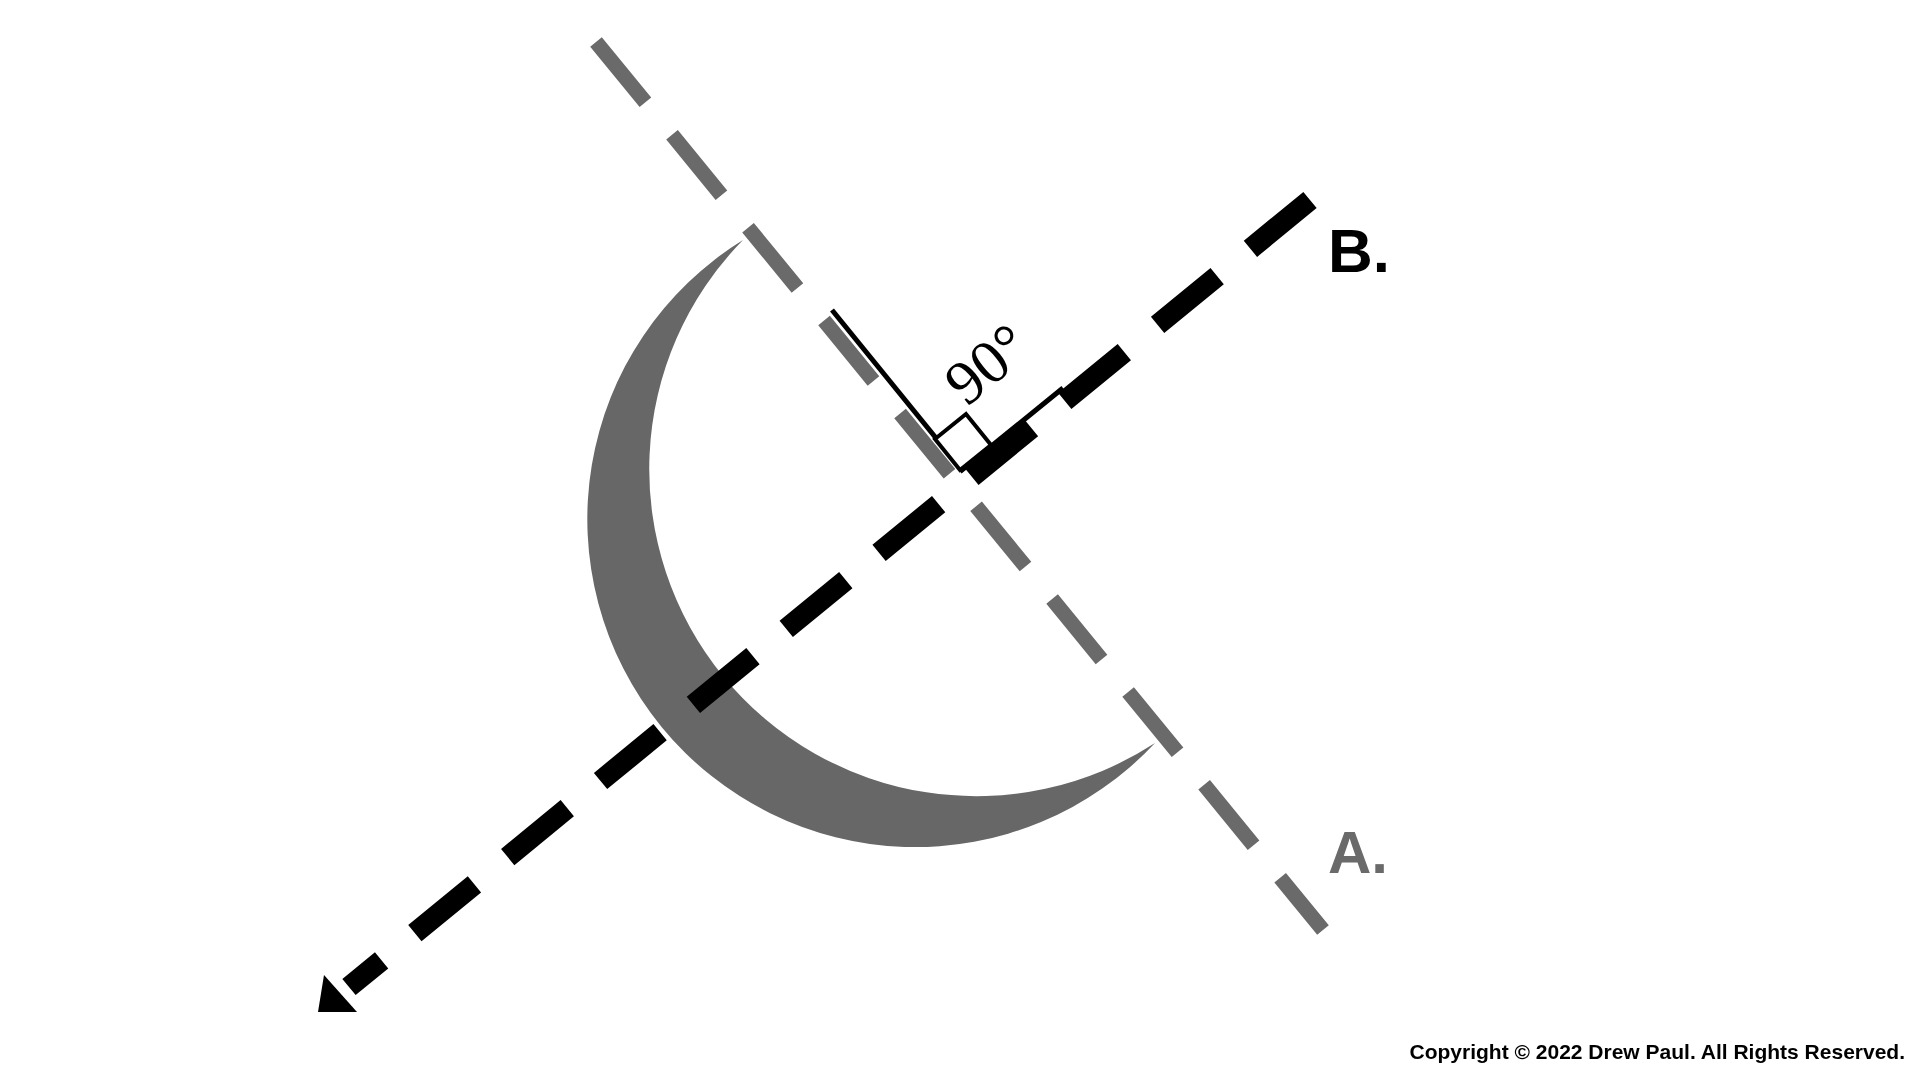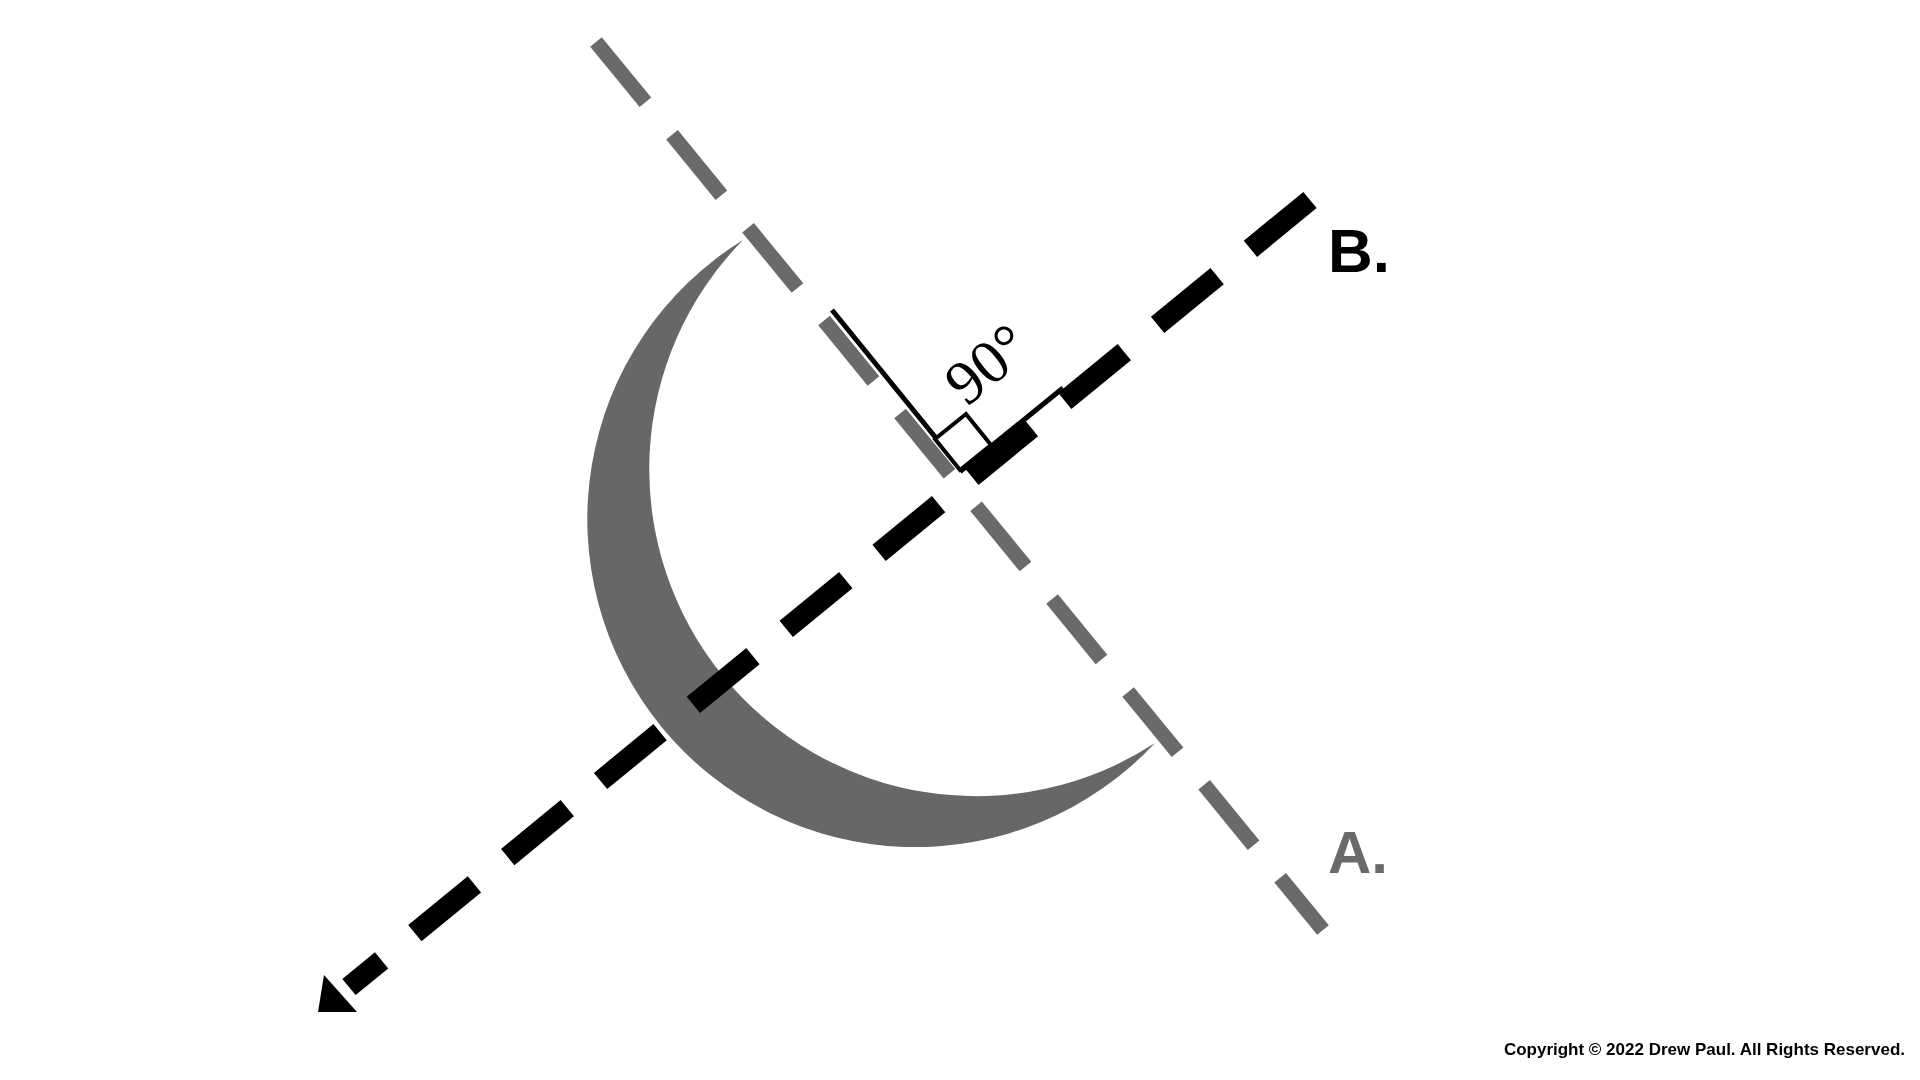--- a/index.html
+++ b/index.html
@@ -3,21 +3,21 @@
 <meta charset="utf-8">
 <style>
   html, body { margin: 0; padding: 0; background: #ffffff; }
   body { width: 1920px; height: 1080px; overflow: hidden; position: relative; }
   #diagram { position: absolute; left: 0; top: 0; width: 1920px; height: 1080px; }
   .label-bold { font-family: "Liberation Sans", sans-serif; font-weight: bold; }
   .label-serif { font-family: "Liberation Serif", serif; }
   .copyright {
     position: absolute; right: 15px; top: 1040px;
     font-family: "Liberation Sans", sans-serif; font-weight: bold;
-    font-size: 17px; color: #000000; white-space: nowrap;
+    font-size: 21px; color: #000000; white-space: nowrap;
   }
 </style>
 </head>
 <body>
 
 <svg id="diagram" xmlns="http://www.w3.org/2000/svg" width="1920" height="1080" viewBox="0 0 1920 1080">
 
   <path d="M 743 240 A 328 328 0 1 0 1155 743 A 327 327 0 0 1 743 240 Z" fill="#676767"></path>
 
   <line x1="596" y1="42" x2="1323" y2="930" stroke="#6a6a6a" stroke-width="15" stroke-dasharray="78 42"></line>

